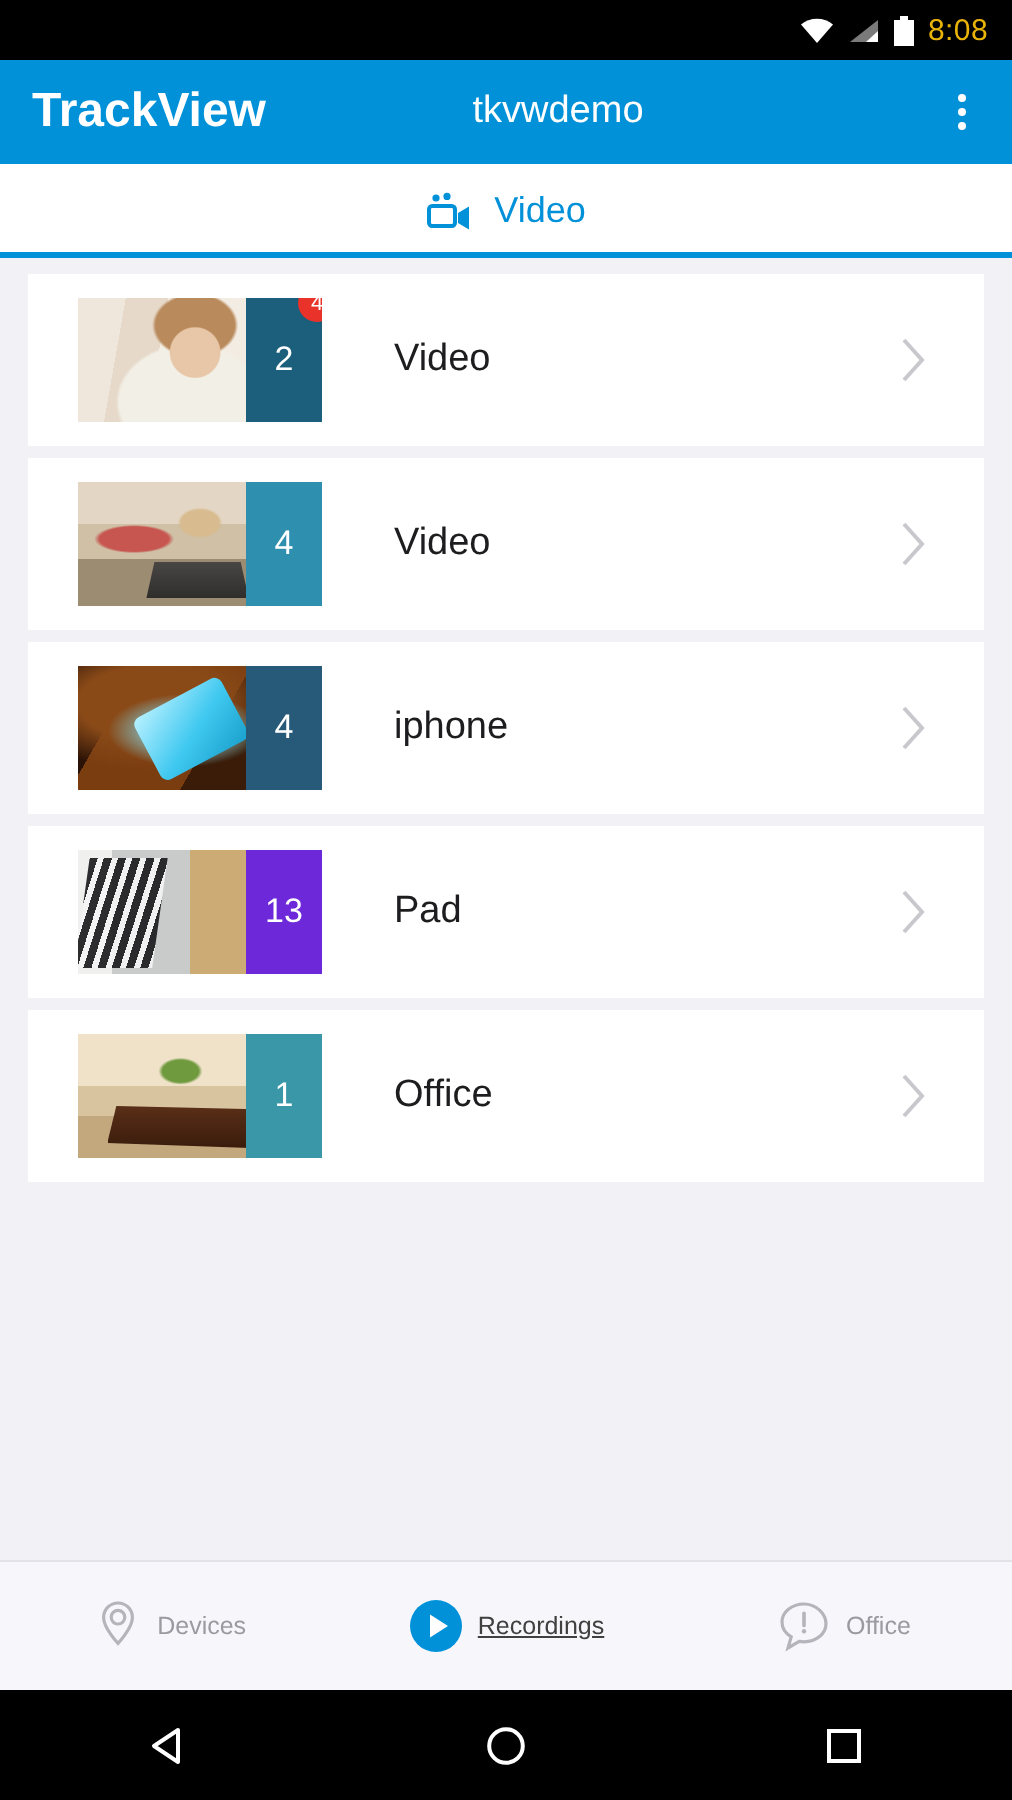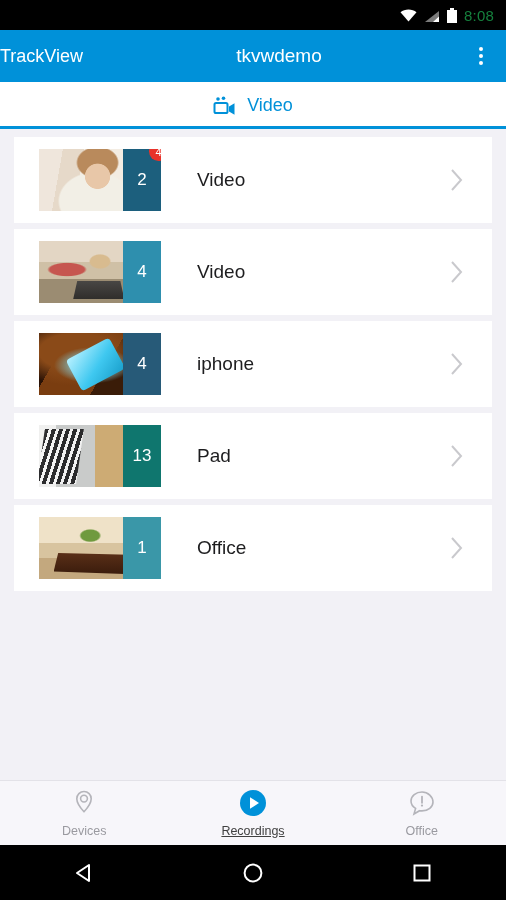--- a/index.html
+++ b/index.html
@@ -6,21 +6,21 @@
   html,body { width:506px; height:900px; }
   body {
     font-family:"Liberation Sans", sans-serif;
     background:#f2f1f6;
     overflow:hidden;
     position:relative;
   }
 
   
   .statusbar{
-    height:30px; background:#000; color:#15803d;
+    height:30px; background:#000; color:#eab308;
     display:flex; align-items:center; justify-content:flex-end;
     padding-right:12px; gap:7px;
   }
   .sb-wifi{ width:17px; height:13px; position:relative; }
   .sb-wifi svg{ display:block; }
   .sb-signal{ width:16px; height:13px; }
   .sb-batt{ width:10px; height:15px; position:relative; }
   .sb-batt .body{
     position:absolute; left:0; top:2px; width:10px; height:13px;
     border:1.5px solid #fff; background:#fff;
@@ -28,21 +28,21 @@
   .sb-batt .cap{
     position:absolute; left:3px; top:0; width:4px; height:2px; background:#fff;
   }
   .sb-time{ font-size:15px; letter-spacing:.2px; }
 
   
   .appbar{
     height:52px; background:#0091d9; color:#fff;
     display:flex; align-items:center; position:relative;
   }
-  .appbar .title{ font-size:18px; font-weight:400; }
+  .appbar .title{ font-size:24px; margin-left:16px; font-weight:700; }
   .appbar .account{
     position:absolute; left:0; right:0; text-align:center;
     font-size:19px; padding-left:52px; pointer-events:none;
   }
   .overflow{
     position:absolute; right:10px; top:50%; transform:translateY(-50%);
     width:30px; height:34px; display:flex; flex-direction:column;
     align-items:center; justify-content:center; gap:3px; cursor:pointer;
   }
   .overflow i{ width:4px; height:4px; border-radius:50%; background:#fff; display:block; }
@@ -145,21 +145,21 @@
     clip-path:polygon(6% 0,100% 8%,94% 100%,0 88%);
   }
 
   
   .bottomnav{
     position:absolute; left:0; right:0; bottom:55px; height:65px;
     background:#f7f6fa; border-top:1px solid #e3e2e8;
     display:flex; align-items:center;
   }
   .navitem{
-    flex:1; display:flex; flex-direction:column; align-items:center;
+    flex:1; display:flex; flex-direction:row; align-items:center;
     justify-content:center; gap:7px; cursor:pointer;
   }
   .navitem .nlabel{ font-size:12.5px; color:#9a9aa0; }
   .navitem.active .nlabel{ color:#404040;text-decoration:underline; }
 
   
   .androidnav{
     position:absolute; left:0; right:0; bottom:0; height:55px;
     background:#000; display:flex; align-items:center; justify-content:space-around;
   }
@@ -259,21 +259,21 @@
     <span class="chev">
       <svg width="14" height="24" viewBox="0 0 14 24">
           <path d="M2 2l9 10-9 10" fill="none" stroke="#c9c9cd" stroke-width="2"></path>
         </svg>
     </span>
   </div>
 
   <div class="card">
     <div class="thumb">
       <div class="photo ph-pad"></div>
-      <div class="strip" style="background:#0f766e">
+      <div class="strip" style="background:#6d28d9">
         <span class="count">13</span>
       </div>
     </div>
     <span class="name">Pad</span>
     <span class="chev">
       <svg width="14" height="24" viewBox="0 0 14 24">
           <path d="M2 2l9 10-9 10" fill="none" stroke="#c9c9cd" stroke-width="2"></path>
         </svg>
     </span>
   </div>

